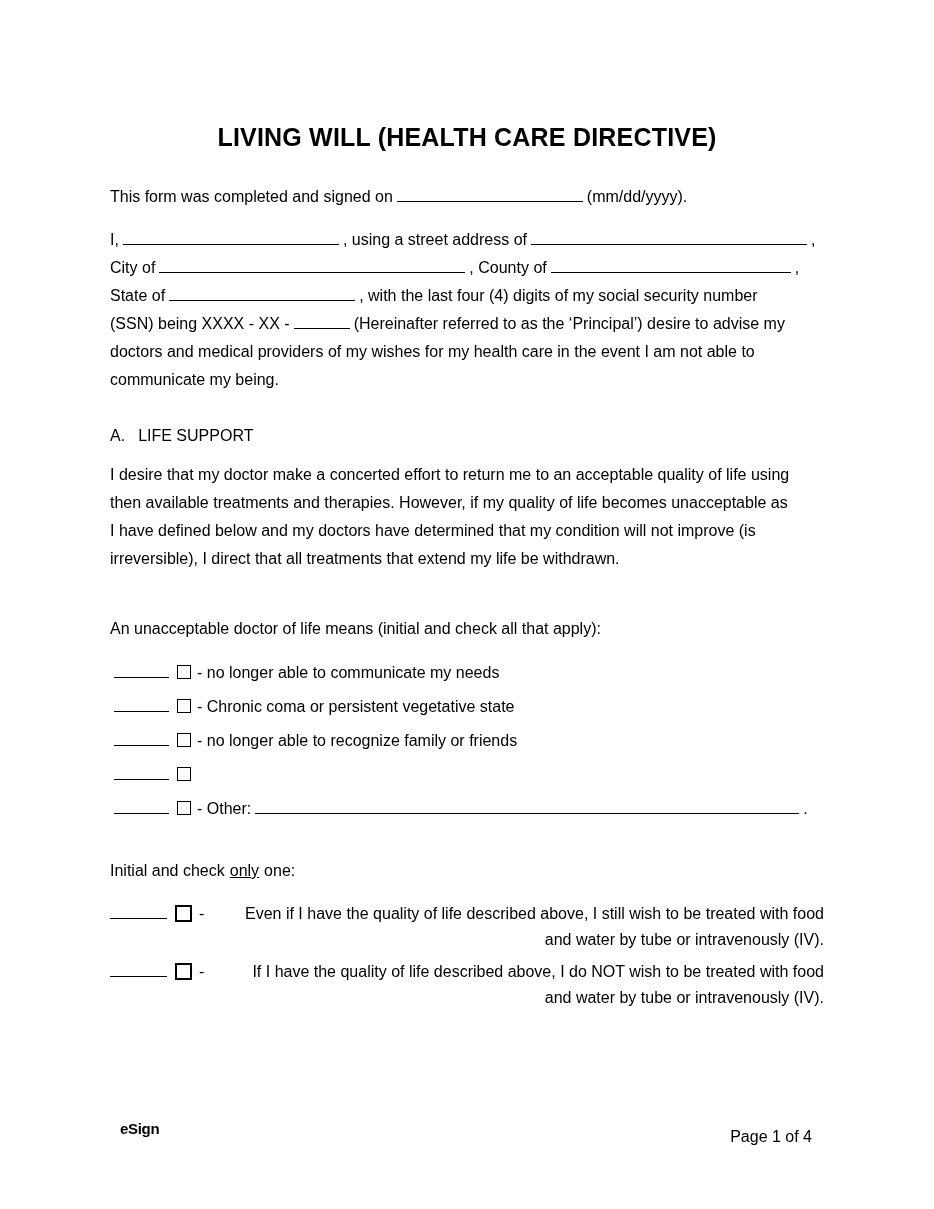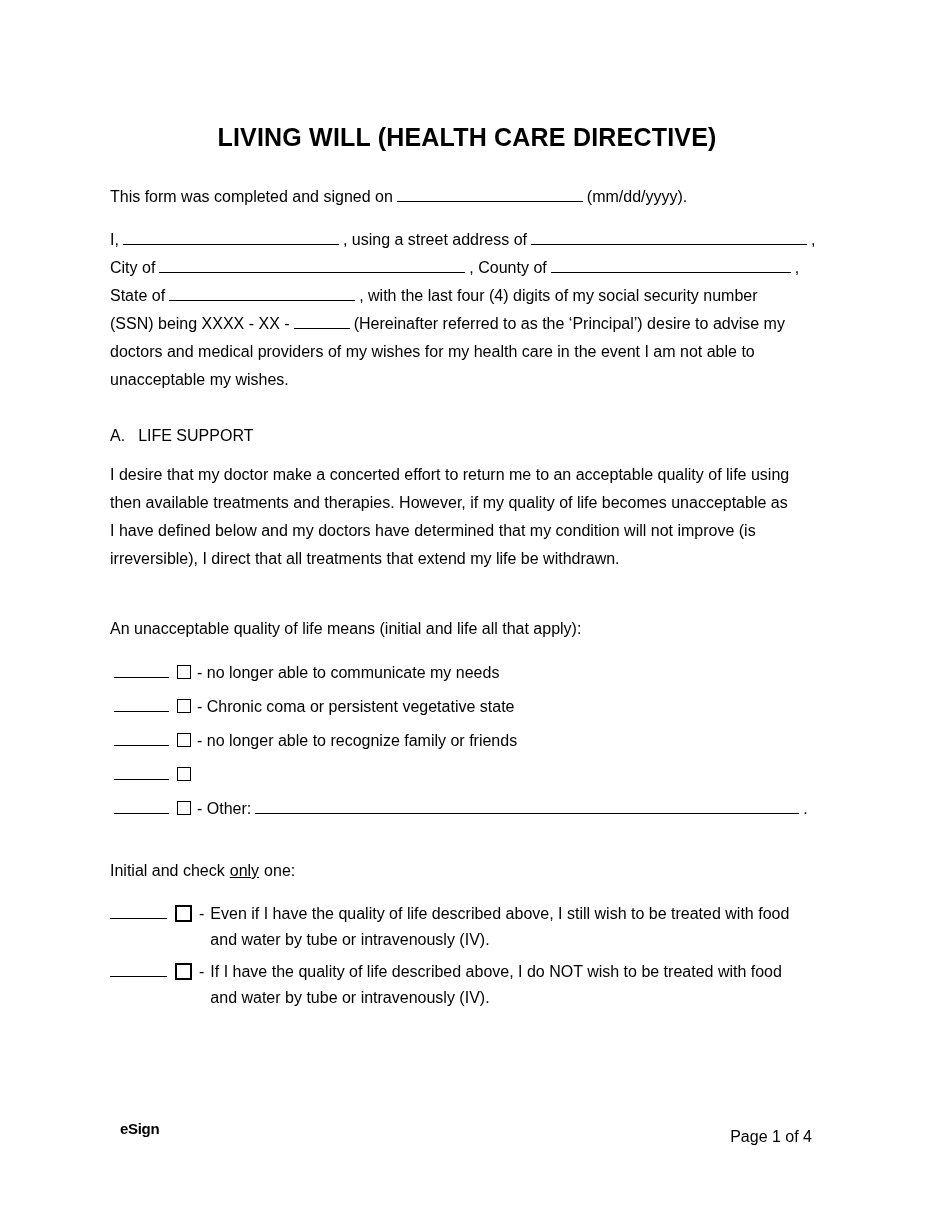--- a/index.html
+++ b/index.html
@@ -57,21 +57,21 @@
 
   .single-intro { top:860px; line-height:22px; }
   .underlined { text-decoration:underline; margin:0 5px; }
   .single-intro .lead { margin-right:0; }
 
   .opt { display:flex; align-items:baseline; line-height:26px; }
   .opt1 { top:901px; } .opt2 { top:959px; }
   .opt .blank { margin:0; flex:none; }
   .opt .cb2 { margin:0 0 0 8px; flex:none; align-self:flex-start; margin-top:4px; }
   .opt .dash { margin:0 6px 0 7px; flex:none; }
-  .opt-text { white-space:pre-line; flex:1; }
+  .opt-text { white-space:pre-line; flex:1;text-align:right; }
 
   .brand {
     position:absolute; left:112px; top:1120px;
     font-size:15px; font-weight:bold; letter-spacing:-0.3px;margin-left:8px;
   }
   .pageno { position:absolute; right:122px; top:1128px; font-size:16px; }
 </style>
 </head>
 <body>
 
@@ -81,31 +81,31 @@
     <h1 class="abs title">LIVING WILL (HEALTH CARE DIRECTIVE)</h1>
 
     <div class="abs signed"><span>This form was completed and signed on</span><span class="blank w-date"></span><span>(mm/dd/yyyy).</span></div>
 
     <div class="abs principal">
       <div class="pline"><span>I,</span><span class="blank w-name"></span><span>, using a street address of</span><span class="blank w-addr"></span><span>,</span></div>
       <div class="pline"><span>City of</span><span class="blank w-city"></span><span>, County of</span><span class="blank w-county"></span><span>,</span></div>
       <div class="pline"><span>State of</span><span class="blank w-state"></span><span>, with the last four (4) digits of my social security number</span></div>
       <div class="pline"><span>(SSN) being XXXX - XX -</span><span class="blank w-ssn"></span><span>(Hereinafter referred to as the ‘Principal’) desire to advise my</span></div>
       <div class="pline">doctors and medical providers of my wishes for my health care in the event I am not able to</div>
-      <div class="pline">unacceptable my wishes.</div>
+      <div class="pline">communicate my being.</div>
     </div>
 
     <div class="abs heading"><span>A.</span><span class="heading-title">LIFE SUPPORT</span></div>
 
     <div class="abs para body-a">I desire that my doctor make a concerted effort to return me to an acceptable quality of life using
 then available treatments and therapies. However, if my quality of life becomes unacceptable as
 I have defined below and my doctors have determined that my condition will not improve (is
 irreversible), I direct that all treatments that extend my life be withdrawn.</div>
 
-    <div class="abs intro">An unacceptable quality of life means (initial and life all that apply):</div>
+    <div class="abs intro">An unacceptable doctor of life means (initial and check all that apply):</div>
 
     <div class="abs checklist">
       <div class="row"><span class="blank w-init"></span><span class="cb"></span><span>- no longer able to communicate my needs</span></div>
       <div class="row"><span class="blank w-init"></span><span class="cb"></span><span>- Chronic coma or persistent vegetative state</span></div>
       <div class="row"><span class="blank w-init"></span><span class="cb"></span><span>- no longer able to recognize family or friends</span></div>
       <div class="row"><span class="blank w-init"></span><span class="cb"></span></div>
       <div class="row"><span class="blank w-init"></span><span class="cb"></span><span>- Other:</span><span class="blank w-other"></span><span>.</span></div>
     </div>
 
     <div class="abs single-intro"><span class="lead">Initial and check</span><span class="underlined">only</span><span>one:</span></div>

